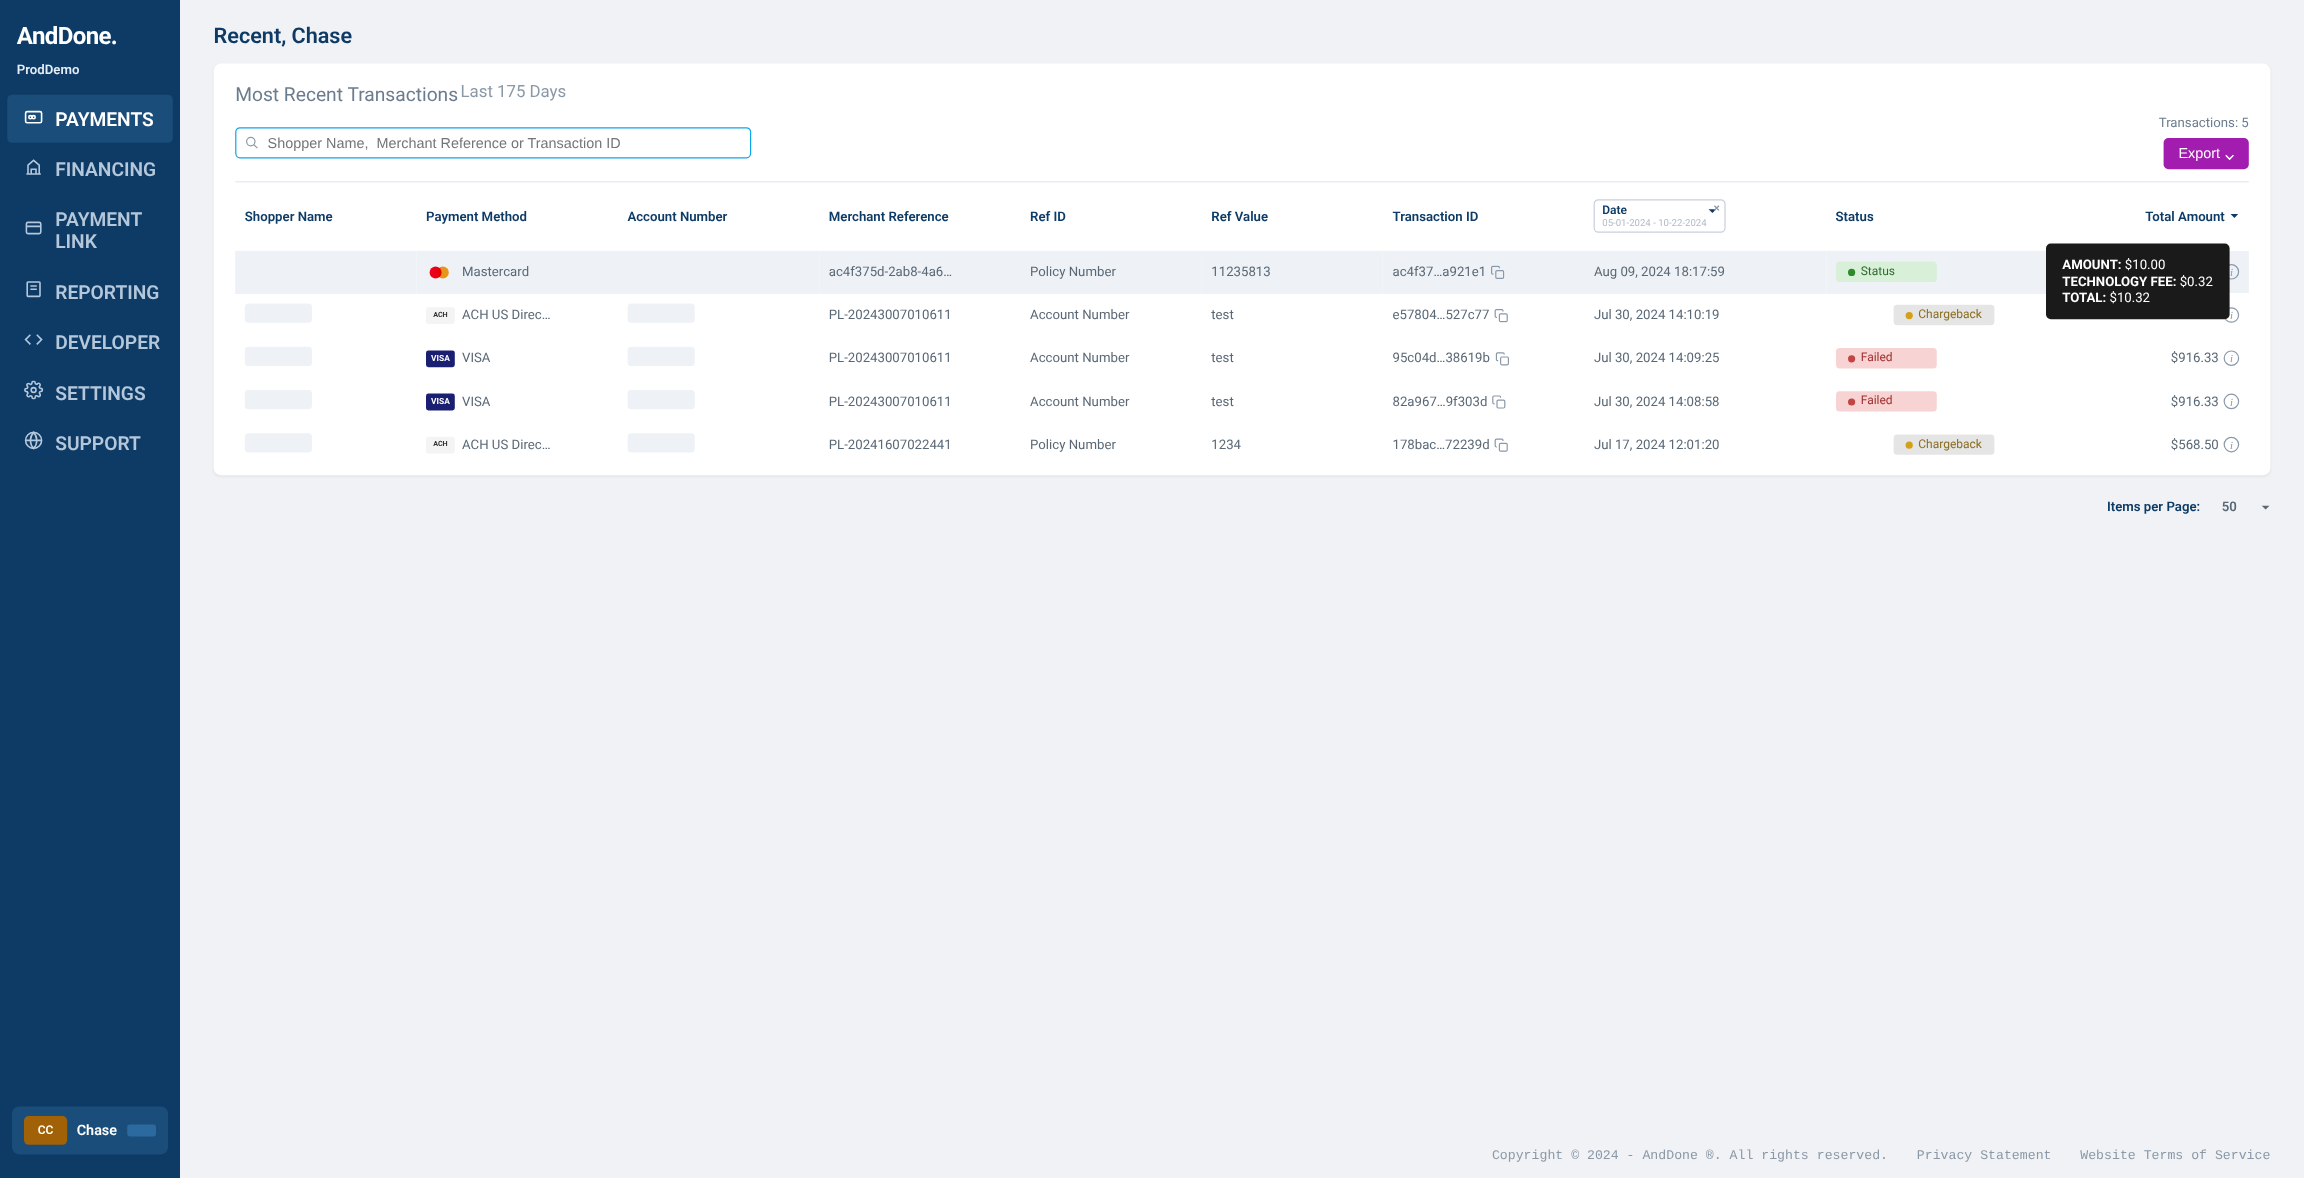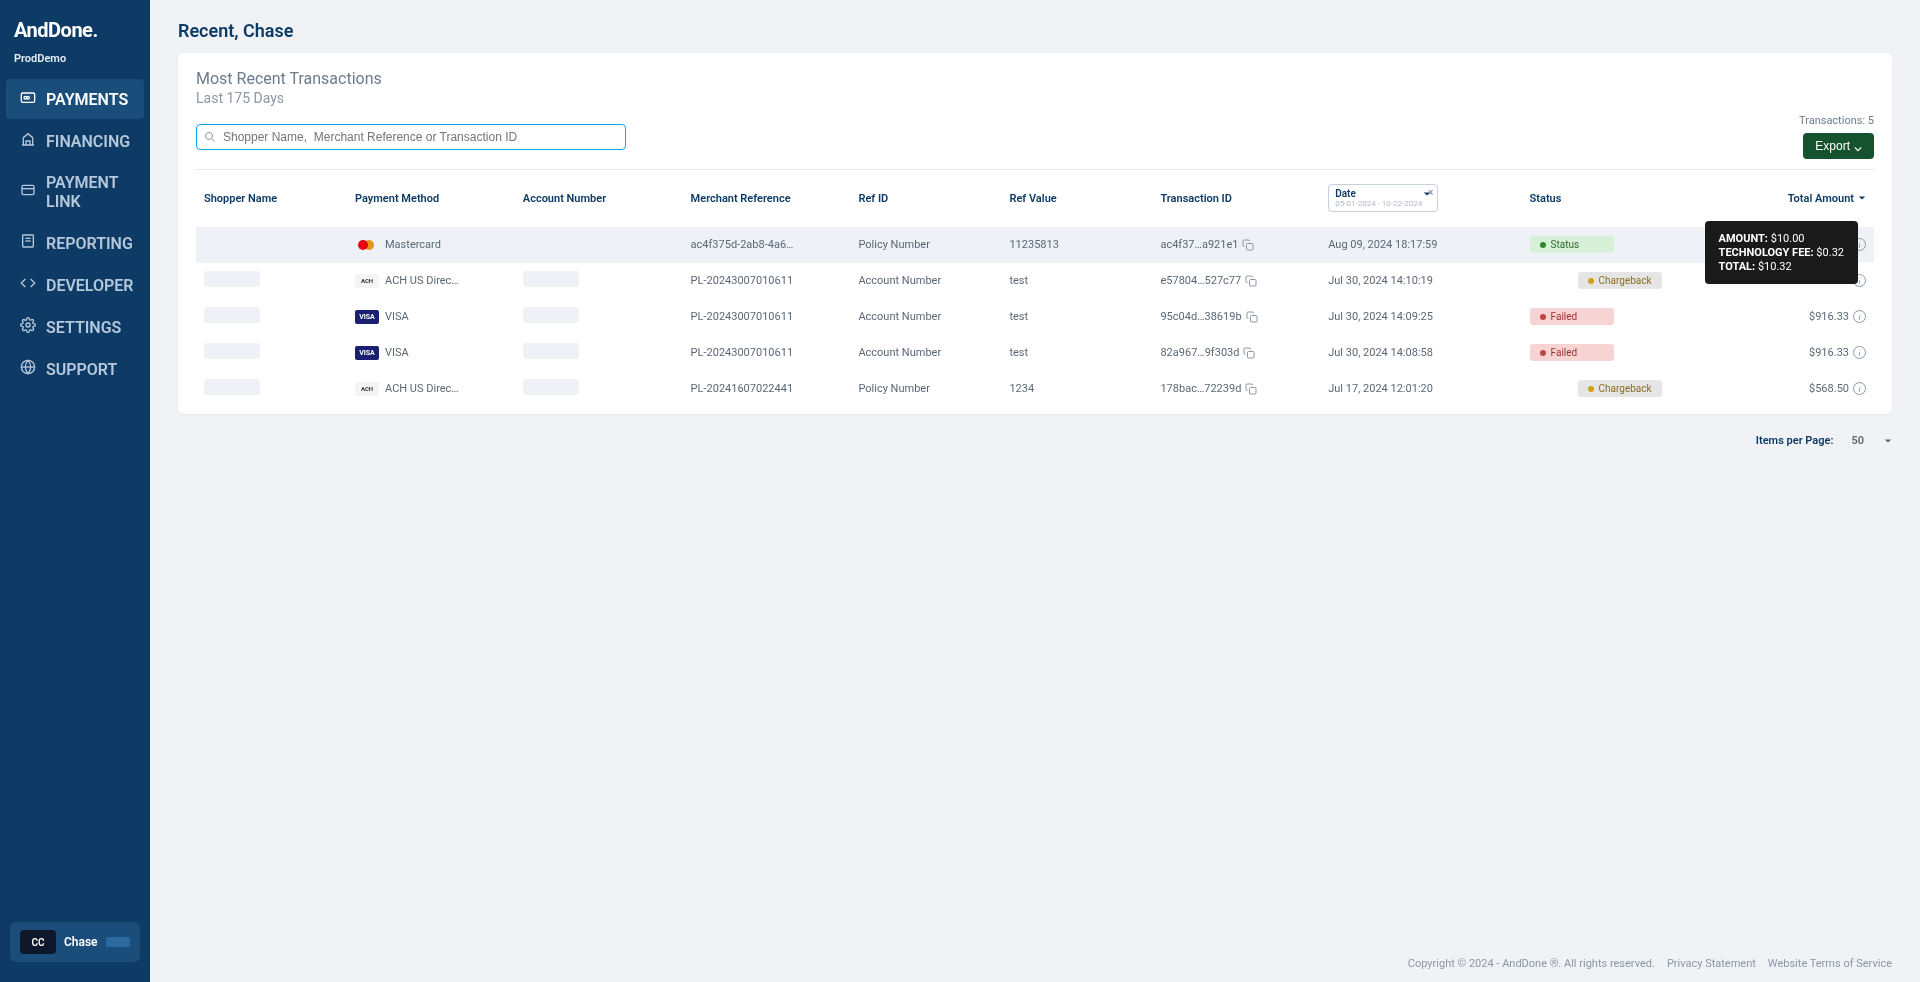--- a/index.html
+++ b/index.html
@@ -6,36 +6,36 @@
 body { font-family: -apple-system, BlinkMacSystemFont, "Segoe UI", Roboto, Arial, sans-serif; background: #f0f2f5; color: #333; font-size: 13px; }
 .app { display: flex; height: 100vh; }
 .sidebar { width: 150px; background: #0d3b66; color: #fff; display: flex; flex-direction: column; padding: 10px 0; }
 .logo { color: #fff; font-weight: 700; font-size: 20px; padding: 8px 14px 4px; letter-spacing: -0.5px; }
 .env { font-size: 11px; font-weight: 600; padding: 6px 14px 12px; color: #e6eef7; }
 .nav { flex: 1; }
 .nav-item { display: flex; align-items: center; gap: 10px; padding: 10px 14px; font-size: 16px; font-weight: 600; color: #b5c7da; cursor: pointer; margin: 2px 6px; border-radius: 4px; }
 .nav-item.active { background: #1a4d7a; color: #fff; }
 .nav-item svg { width: 16px; height: 16px; flex-shrink: 0; }
 .user-pill { margin: 10px; background: #1a4d7a; border-radius: 6px; padding: 8px 10px; display: flex; align-items: center; gap: 8px; }
-.user-pill .avatar { width: 44px; height: 24px; background: #0f172a; border-radius: 4px; display: flex; align-items: center; justify-content: center; font-size: 10px; font-weight: 600; }
+.user-pill .avatar { width: 44px; height: 24px; background: #a16207; border-radius: 4px; display: flex; align-items: center; justify-content: center; font-size: 10px; font-weight: 600; }
 .user-pill .name { font-size: 12px; font-weight: 600; color: #fff; }
 .user-pill .mask { width: 30px; height: 10px; background: #2b6a9e; border-radius: 2px; }
 .main { flex: 1; display: flex; flex-direction: column; overflow: hidden; }
 .page-title { font-size: 18px; color: #0d3b66; font-weight: 600; padding: 20px 28px 12px; }
 .card { background: #fff; margin: 0 28px; border-radius: 6px; padding: 16px 18px 8px; box-shadow: 0 1px 2px rgba(0,0,0,0.05); }
-.card-header { display: flex; flex-direction: column; gap: 2px; }
+.card-header { display: flex; flex-direction: row; gap: 2px; }
 .card-title { font-size: 16px; color: #6b7c8f; font-weight: 400; }
 .card-sub { font-size: 14px; color: #8a98a7; }
 .card-controls { display: flex; justify-content: space-between; align-items: center; margin-top: 8px; }
 .search-box { position: relative; width: 430px; }
 .search-box input { width: 100%; padding: 5px 8px 5px 26px; border: 1px solid #0ea5e9; border-radius: 4px; font-size: 12px; color: #555; }
 .search-box svg { position: absolute; left: 8px; top: 50%; transform: translateY(-50%); width: 12px; height: 12px; color: #8a98a7; }
 .controls-right { text-align: right; }
 .tx-count { font-size: 11px; color: #6b7c8f; margin-bottom: 6px; }
-.export-btn { background: #14532d; color: #fff; border: none; padding: 6px 12px; border-radius: 4px; font-size: 12px; cursor: pointer; display: inline-flex; align-items: flex-end; gap: 4px; }
+.export-btn { background: #a21caf; color: #fff; border: none; padding: 6px 12px; border-radius: 4px; font-size: 12px; cursor: pointer; display: inline-flex; align-items: flex-end; gap: 4px; }
 .export-btn svg { width: 8px; height: 8px; }
 .table-wrap { margin-top: 10px; border-top: 1px solid #e4e9ef; }
 .table { width: 100%; border-collapse: collapse; table-layout: fixed; }
 .table th { text-align: left; font-size: 11px; font-weight: 600; color: #0d3b66; padding: 14px 8px; vertical-align: middle; }
 .table td { font-size: 11px; color: #5a6876; padding: 8px 8px; vertical-align: middle; border-top: 1px solid transparent; height: 32px; }
 .table tbody tr:first-child { background: #eef2f6; }
 .th-date { display: flex; flex-direction: column; border: 1px solid #c7d0db; border-radius: 4px; padding: 3px 6px; position: relative; width: 110px; }
 .th-date .label-row { display: flex; justify-content: space-between; align-items: center; font-size: 10px; color: #0d3b66; font-weight: 600; }
 .th-date .close { position: absolute; right: 4px; top: 2px; font-size: 10px; color: #8a98a7; cursor: pointer; }
 .th-date .range { font-size: 8px; color: #b0bac5; font-weight: 400; }
@@ -56,21 +56,21 @@
 .st-settled { background: #d8efd8; color: #2d6b2d; } .st-settled .dot { background:#2d8a2d; }
 .st-chargeback { background: #e5e5e5; color: #8a6d1f; margin-left: 48px; } .st-chargeback .dot { background:#d4a017; }
 .st-failed { background: #f8d3d3; color: #a03030; } .st-failed .dot { background:#c24545; }
 .amount-cell { text-align: right; display: flex; align-items: center; justify-content: flex-end; gap: 4px; }
 .info-icon { width: 13px; height: 13px; color: #8a98a7; border: 1px solid #8a98a7; border-radius: 50%; display: inline-flex; align-items: center; justify-content: center; font-size: 9px; cursor: pointer; font-style: italic; font-family: serif; }
 .tooltip { position: absolute; background: #1a1a1a; color: #fff; padding: 10px 14px; border-radius: 4px; font-size: 11px; top: -6px; right: 16px; z-index: 10; white-space: nowrap; }
 .tooltip-row { margin: 1px 0; }
 .tooltip-row b { font-weight: 700; }
 .pager { display: flex; justify-content: flex-end; align-items: center; gap: 18px; padding: 20px 28px; font-size: 11px; color: #0d3b66; font-weight: 600; }
 .pager-select { display: flex; align-items: center; gap: 20px; color: #5a6876; }
-.footer { display: flex; justify-content: flex-end; align-items: center; gap: 12px; padding: 12px 28px; font-size: 11px; color: #8a98a7; margin-top: auto; }
+.footer { display: flex; justify-content: flex-end; align-items: center; gap: 24px; padding: 12px 28px; font-size: 11px; color: #8a98a7; margin-top: auto; font-family: Liberation Mono, monospace; }
 .footer a { color: #8a98a7; text-decoration: none; }
 .row-wrap { position: relative; }
 </style>
 </head>
 <body>
 
 <div class="app">
   <aside class="sidebar">
     <div class="logo">AndDone.</div>
     <div class="env">ProdDemo</div>

